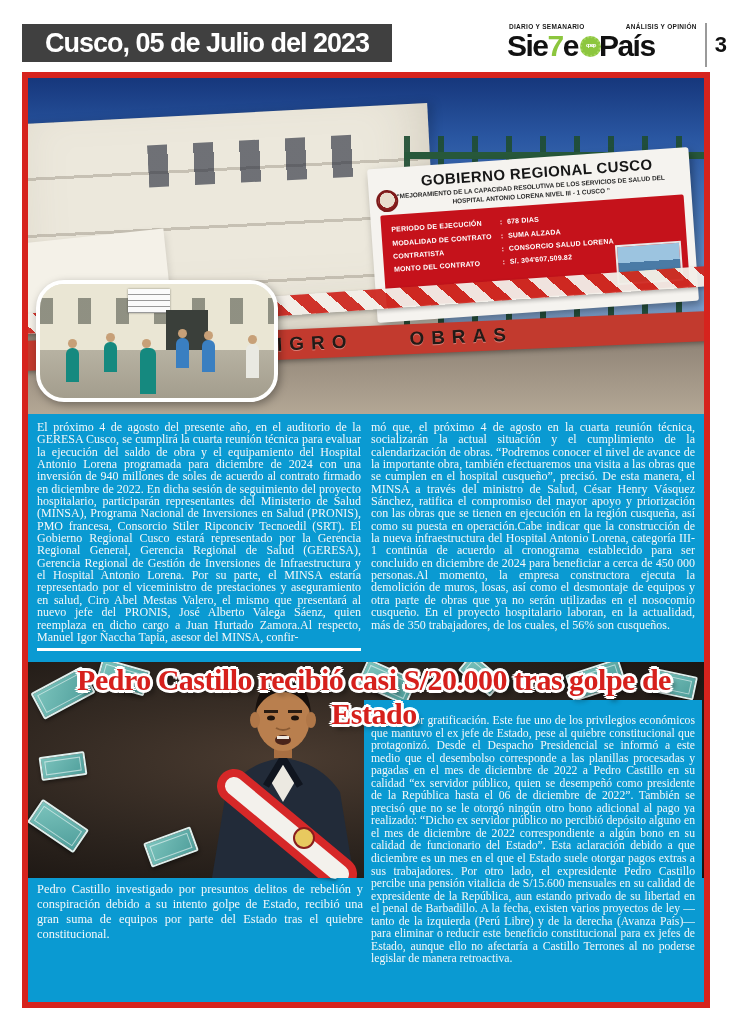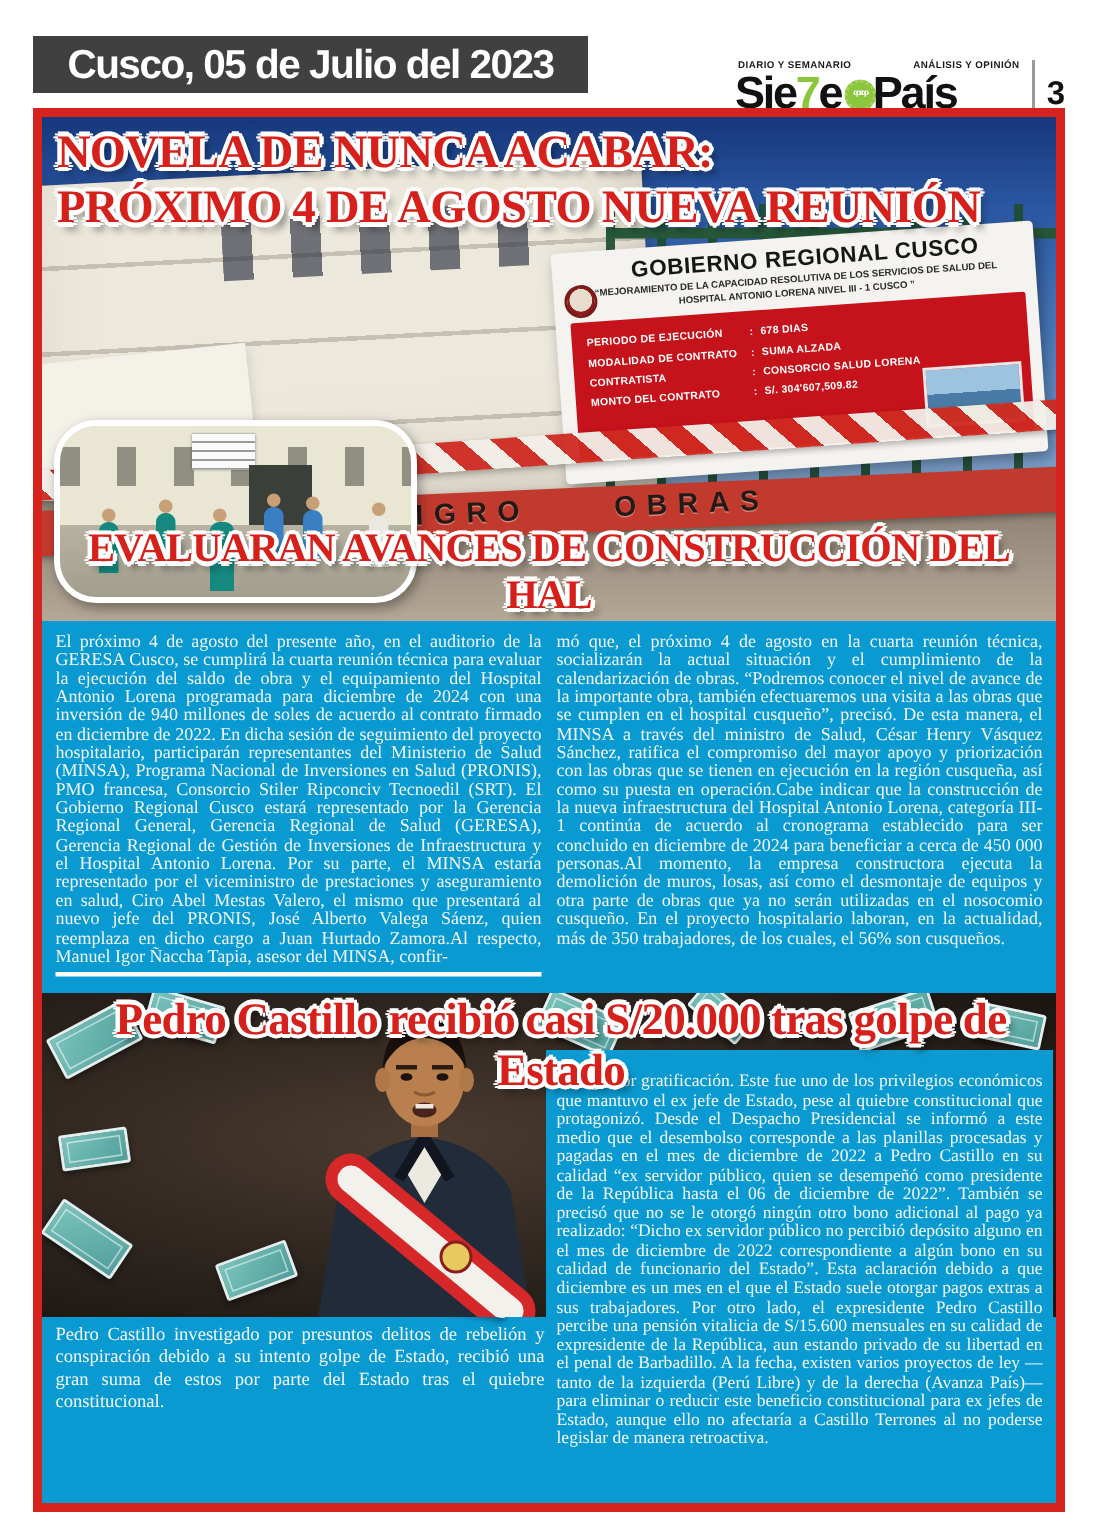--- a/index.html
+++ b/index.html
@@ -4,22 +4,22 @@
 <style>
   * { margin:0; padding:0; box-sizing:border-box; }
   html,body { width:732px; }
   body { font-family:"Liberation Serif", serif; background:#ffffff; }
   .page { position:relative; width:732px; height:1024px; background:#fff; overflow:hidden; }
 
   
   .date-box { position:absolute; left:22px; top:24px; width:370px; height:38px;
     background:#404040; color:#fff; display:flex; align-items:center; justify-content:center;
     font-family:"Liberation Sans", sans-serif; font-weight:bold; font-size:27px; letter-spacing:-1px; }
-  .masthead { position:absolute; right:22px; top:23px; width:220px; height:44px;
-    font-family:"Liberation Sans", sans-serif; display:flex;margin-top:17px; }
+  .masthead { position:absolute; right:5px; top:23px; width:220px; height:44px;
+    font-family:"Liberation Sans", sans-serif; display:flex; }
   .mast-main { flex:1; display:flex; flex-direction:column; }
   .mast-taglines { display:flex; justify-content:space-between; font-size:6.5px; font-weight:bold;
     color:#1a1a1a; letter-spacing:.3px; padding:0 2px 1px 2px; }
   .mast-logo { display:flex; align-items:center; font-weight:bold; font-size:30px;
     letter-spacing:-1.5px; color:#111; line-height:1; }
   .logo-seven { color:#8cc63e; }
   .qosqo-badge { width:21px; height:21px; border-radius:50%; background:#8cc63e; color:#fff;
     font-size:5.5px; font-weight:bold; display:flex; align-items:center; justify-content:center;
     margin:0 -2px 0 2px; border:2px dotted #a5d45f; }
   .mast-page { border-left:2px solid #9a9a9a; margin-left:6px; padding-left:8px;
@@ -219,25 +219,20 @@
         <div class="door"></div>
         <div class="floor"></div>
         <div class="person" style="left:26px; bottom:16px; height:34px;"></div>
         <div class="person" style="left:64px; bottom:26px; height:30px;"></div>
         <div class="person blue" style="left:136px; bottom:30px; height:30px;"></div>
         <div class="person" style="left:100px; bottom:4px; height:46px; width:16px;"></div>
         <div class="person blue" style="left:162px; bottom:26px; height:32px;"></div>
         <div class="person white" style="left:206px; bottom:20px; height:34px;"></div>
       </div>
 
-      <div class="photo1-headline outlined">
-        <div>NOVELA DE NUNCA ACABAR:</div>
-        <div>PRÓXIMO 4 DE AGOSTO NUEVA REUNIÓN</div>
-      </div>
-      <div class="photo1-banner outlined">EVALUARAN AVANCES DE CONSTRUCCIÓN DEL HAL</div>
     </div>
 
     <div class="article1">
       <div class="a-col">
         <span>El próximo 4 de agosto del presente año, en el auditorio de la GERESA Cusco, se cumplirá la cuarta reunión técnica para evaluar la ejecución del saldo de obra y el equipamiento del Hospital Antonio Lorena programada para diciembre de 2024 con una inversión de 940 millones de soles de acuerdo al contrato firmado en diciembre de 2022. En dicha sesión de seguimiento del proyecto hospitalario, participarán representantes del Ministerio de Salud (MINSA), Programa Nacional de Inversiones en Salud (PRONIS), PMO francesa, Consorcio Stiler Ripconciv Tecnoedil (SRT). El Gobierno Regional Cusco estará representado por la Gerencia Regional General, Gerencia Regional de Salud (GERESA), Gerencia Regional de Gestión de Inversiones de Infraestructura y el Hospital Antonio Lorena. Por su parte, el MINSA estaría representado por el viceministro de prestaciones y aseguramiento en salud, Ciro Abel Mestas Valero, el mismo que presentará al nuevo jefe del PRONIS, José Alberto Valega Sáenz, quien reemplaza en dicho cargo a Juan Hurtado Zamora.Al respecto, Manuel Igor Ñaccha Tapia, asesor del MINSA, confir-</span>
         <div class="white-rule"></div>
       </div>
       <div class="a-col">mó que, el próximo 4 de agosto en la cuarta reunión técnica, socializarán la actual situación y el cumplimiento de la calendarización de obras. “Podremos conocer el nivel de avance de la importante obra, también efectuaremos una visita a las obras que se cumplen en el hospital cusqueño”, precisó. De esta manera, el MINSA a través del ministro de Salud, César Henry Vásquez Sánchez, ratifica el compromiso del mayor apoyo y priorización con las obras que se tienen en ejecución en la región cusqueña, así como su puesta en operación.Cabe indicar que la construcción de la nueva infraestructura del Hospital Antonio Lorena, categoría III-1 continúa de acuerdo al cronograma establecido para ser concluido en diciembre de 2024 para beneficiar a cerca de 450 000 personas.Al momento, la empresa constructora ejecuta la demolición de muros, losas, así como el desmontaje de equipos y otra parte de obras que ya no serán utilizadas en el nosocomio cusqueño. En el proyecto hospitalario laboran, en la actualidad, más de 350 trabajadores, de los cuales, el 56% son cusqueños.</div>
     </div>
 
@@ -274,18 +269,18 @@
           <ellipse cx="95" cy="78" rx="8" ry="5" fill="#4a241a"></ellipse>
           <rect x="89" y="74" width="12" height="3" fill="#efe8df"></rect>
         </svg>
       </div>
 
       <div class="a2-headline outlined">Pedro Castillo recibió casi S/20.000 tras golpe de Estado</div>
 
       <div class="a2-right">al pago por gratificación. Este fue uno de los privilegios económicos que mantuvo el ex jefe de Estado, pese al quiebre constitucional que protagonizó. Desde el Despacho Presidencial se informó a este medio que el desembolso corresponde a las planillas procesadas y pagadas en el mes de diciembre de 2022 a Pedro Castillo en su calidad “ex servidor público, quien se desempeñó como presidente de la República hasta el 06 de diciembre de 2022”. También se precisó que no se le otorgó ningún otro bono adicional al pago ya realizado: “Dicho ex servidor público no percibió depósito alguno en el mes de diciembre de 2022 correspondiente a algún bono en su calidad de funcionario del Estado”. Esta aclaración debido a que diciembre es un mes en el que el Estado suele otorgar pagos extras a sus trabajadores. Por otro lado, el expresidente Pedro Castillo percibe una pensión vitalicia de S/15.600 mensuales en su calidad de expresidente de la República, aun estando privado de su libertad en el penal de Barbadillo. A la fecha, existen varios proyectos de ley —tanto de la izquierda (Perú Libre) y de la derecha (Avanza País)— para eliminar o reducir este beneficio constitucional para ex jefes de Estado, aunque ello no afectaría a Castillo Terrones al no poderse legislar de manera retroactiva.</div>
 
       <div class="a2-left">
-        <p>Pedro Castillo investigado por presuntos delitos de rebelión y conspiración debido a su intento golpe de Estado, recibió una gran suma de estos por parte del Estado tras el quiebre constitucional.</p>
+        <p>Pedro Castillo investigado por presuntos delitos de rebelión y conspiración debido a su intento golpe de Estado, recibió una gran suma de equipos por parte del Estado tras el quiebre constitucional.</p>
       </div>
     </div>
 
   </div>
 </div>
 
 </body></html>

